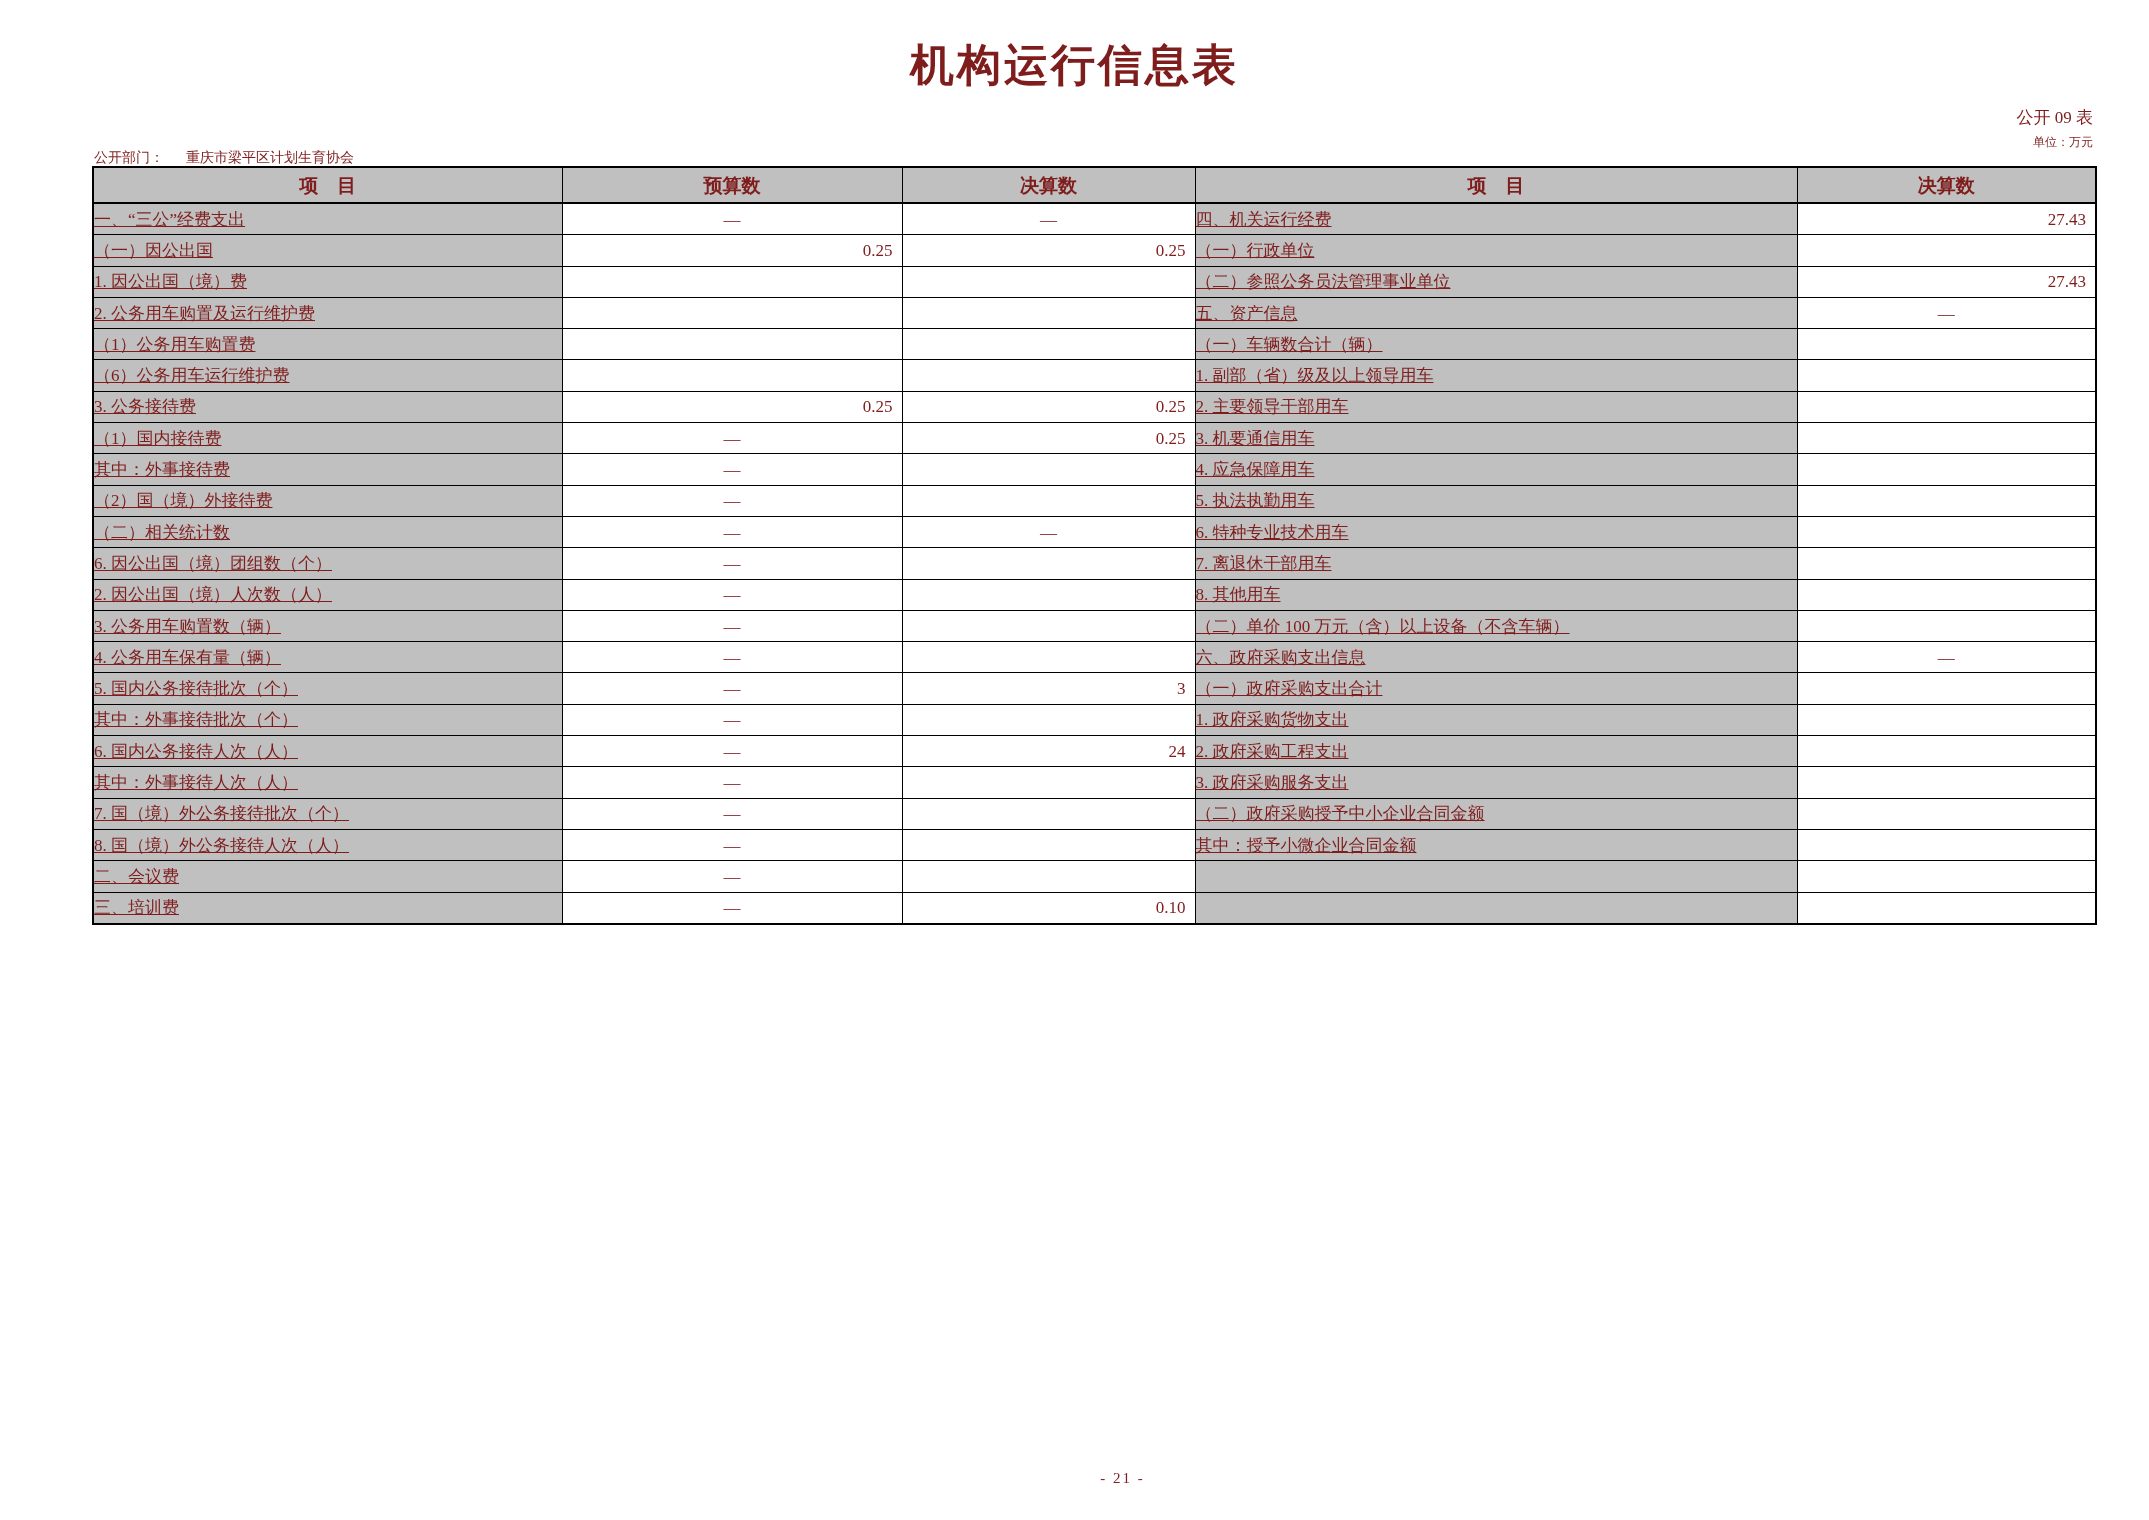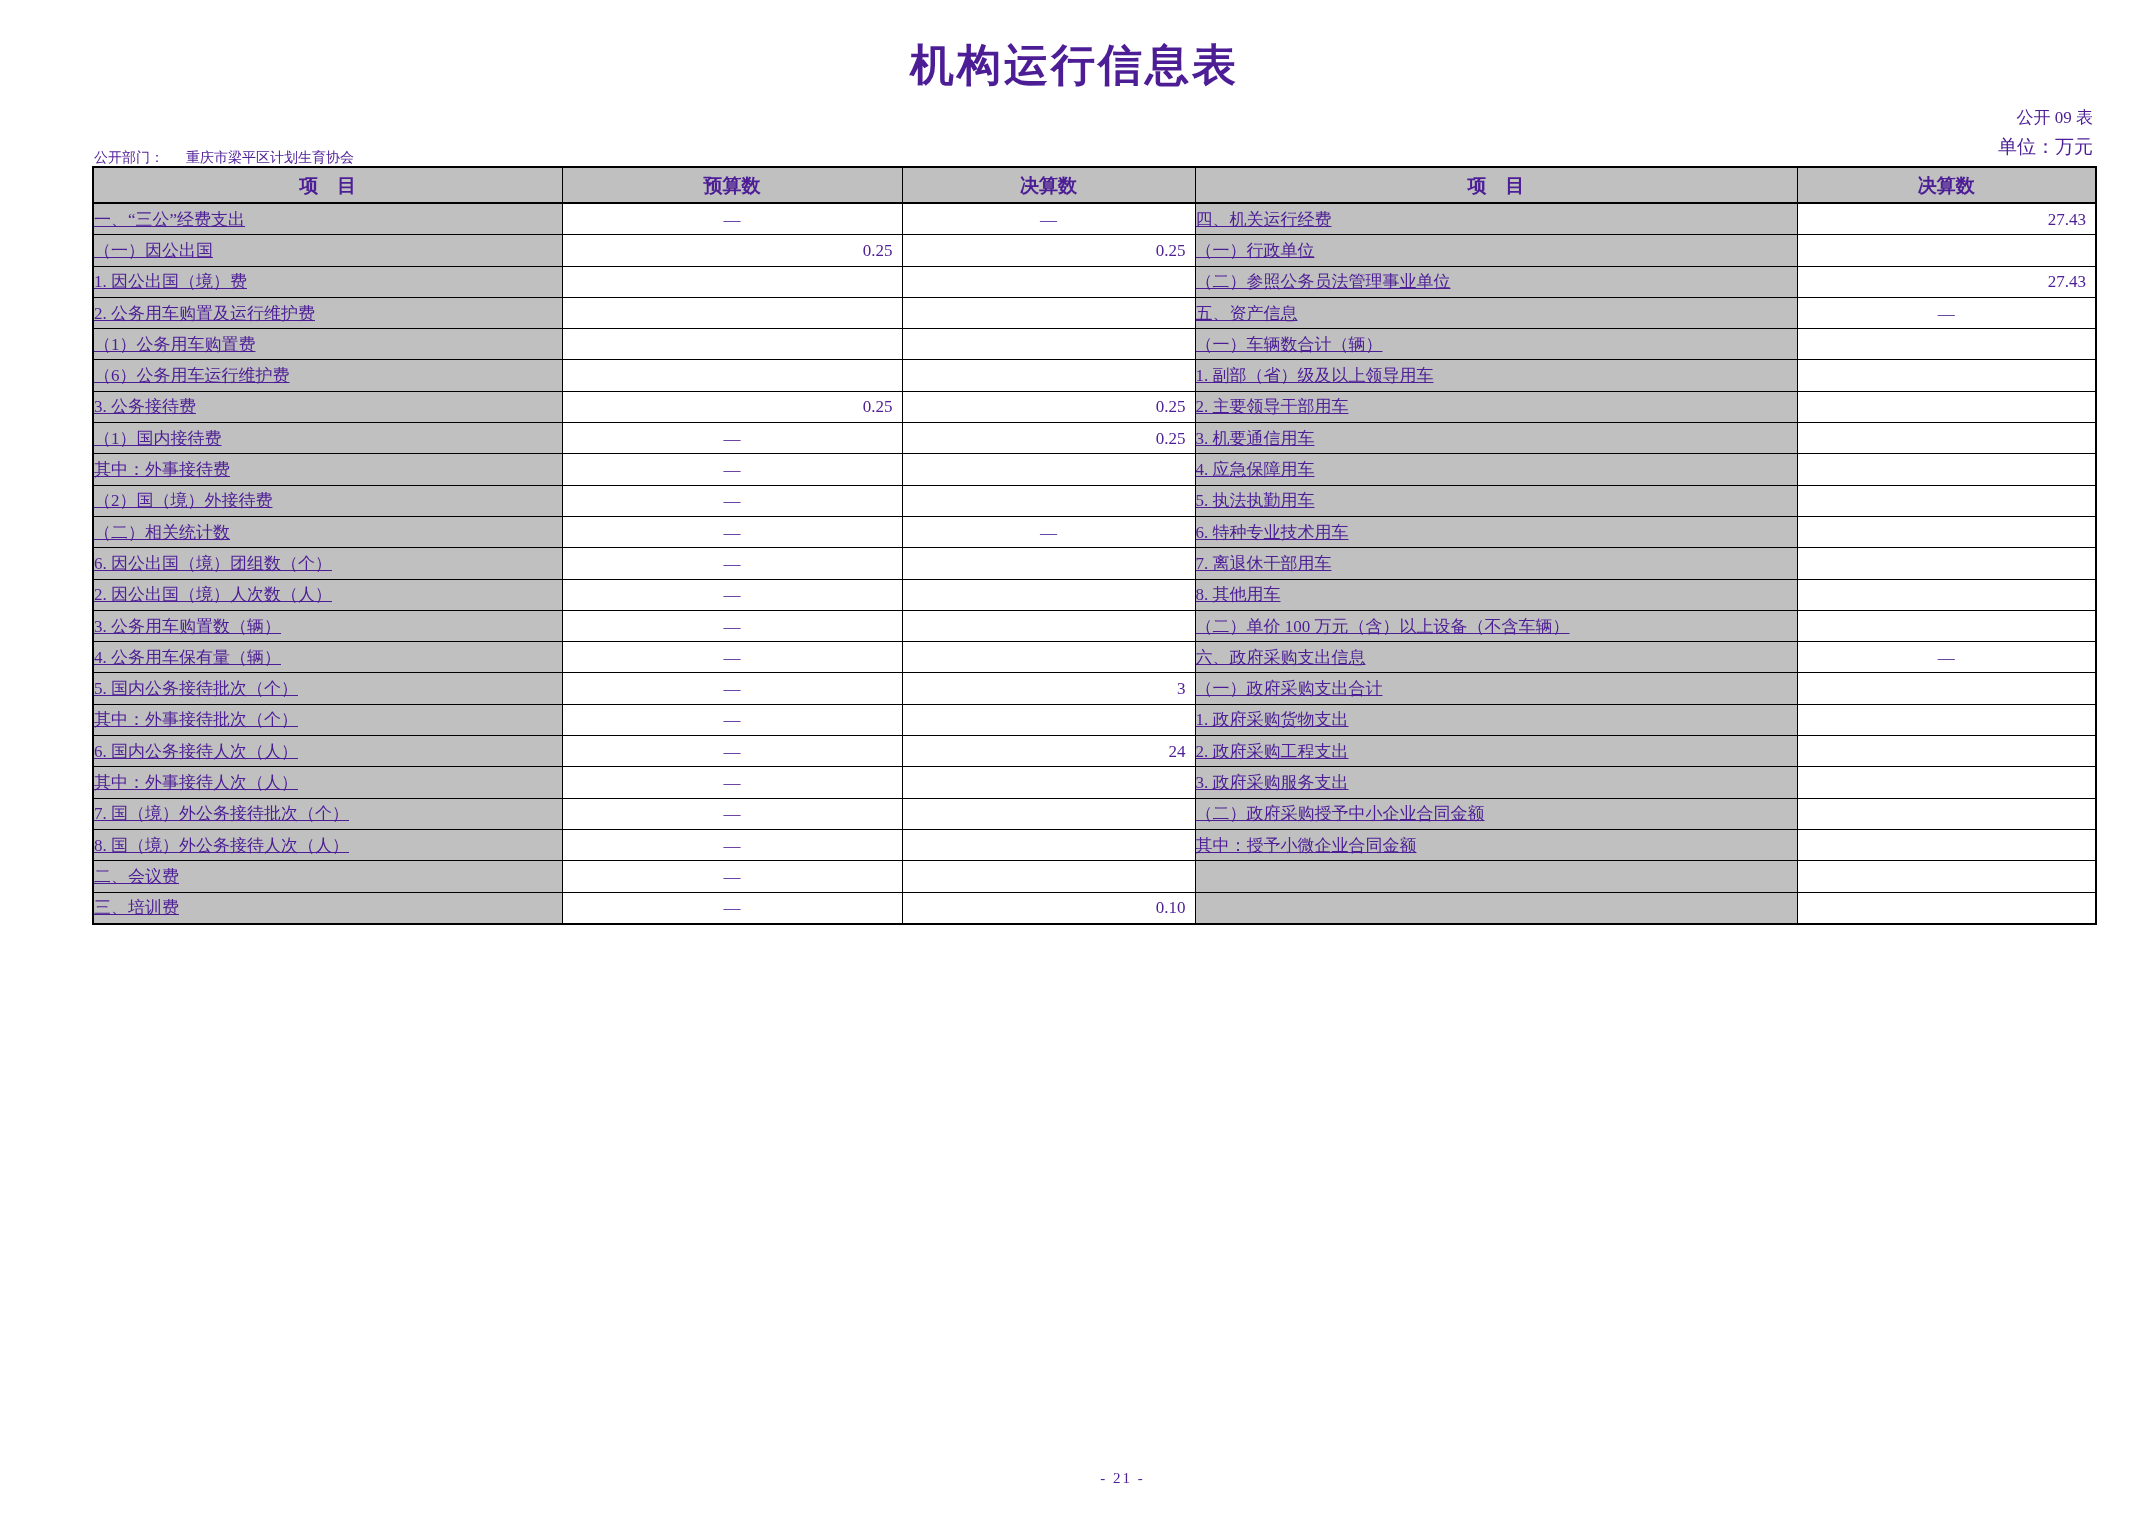--- a/index.html
+++ b/index.html
@@ -7,42 +7,42 @@
     --border-c:#000000;
   }
   html,body{margin:0;padding:0;}
   body{background:#ffffff;}
   .page{
     position:relative;
     width:2149px;
     height:1520px;
     background:#ffffff;
     font-family:"Liberation Serif","DejaVu Serif",serif;
-    color:#4c1d95;
+    color:#7f1d1d;
     overflow:hidden;
   }
   .doc-title{
     position:absolute;
     top:36px; left:0; width:100%;
     text-align:center;
     font-family:"Liberation Sans","DejaVu Sans",sans-serif;
     font-weight:bold;
     font-size:44px;
     letter-spacing:3px;
   }
   .form-code{
     position:absolute;
     top:106px; right:56px;
     font-size:17px;
     text-align:right;
   }
   .unit-note{
     position:absolute;
     top:134px; right:56px;
-    font-size:19px;
+    font-size:12px;
     text-align:center;
   }
   .dept-line{
     position:absolute;
     top:142px; left:94px;
     font-size:14px;
     margin-top:7px;
   }
   .dept-line .dept-name{margin-left:22px;}
   table.info-table{

